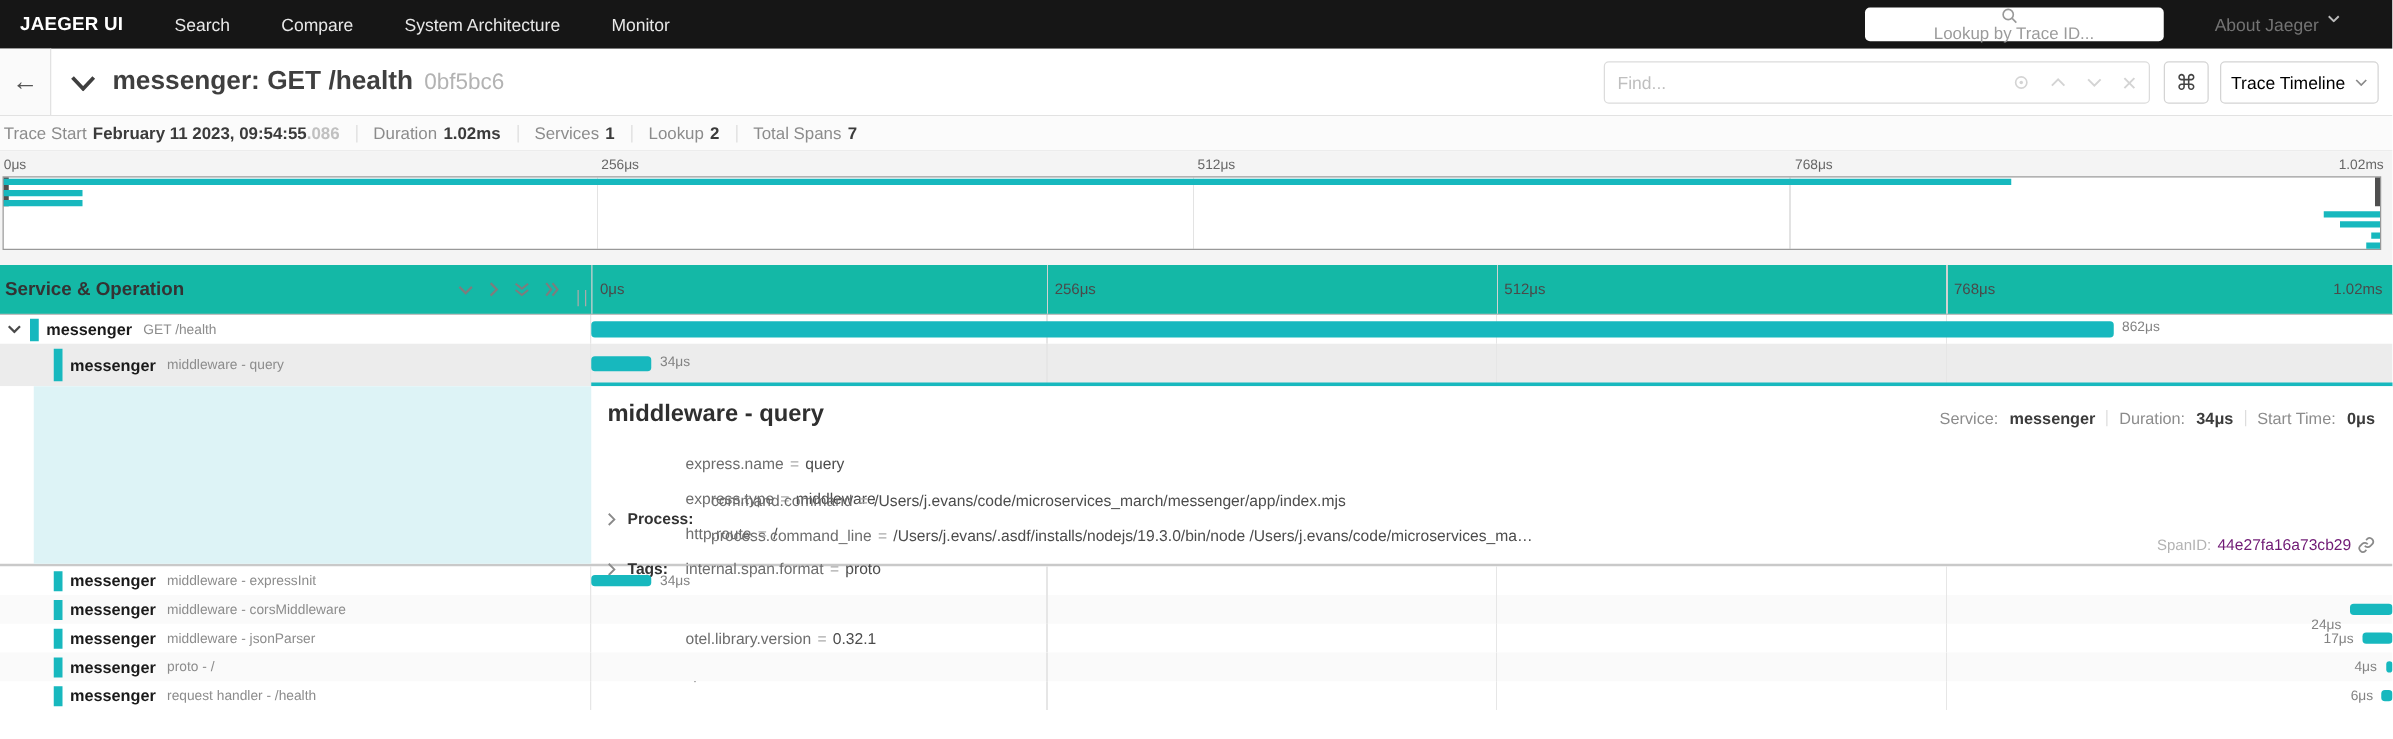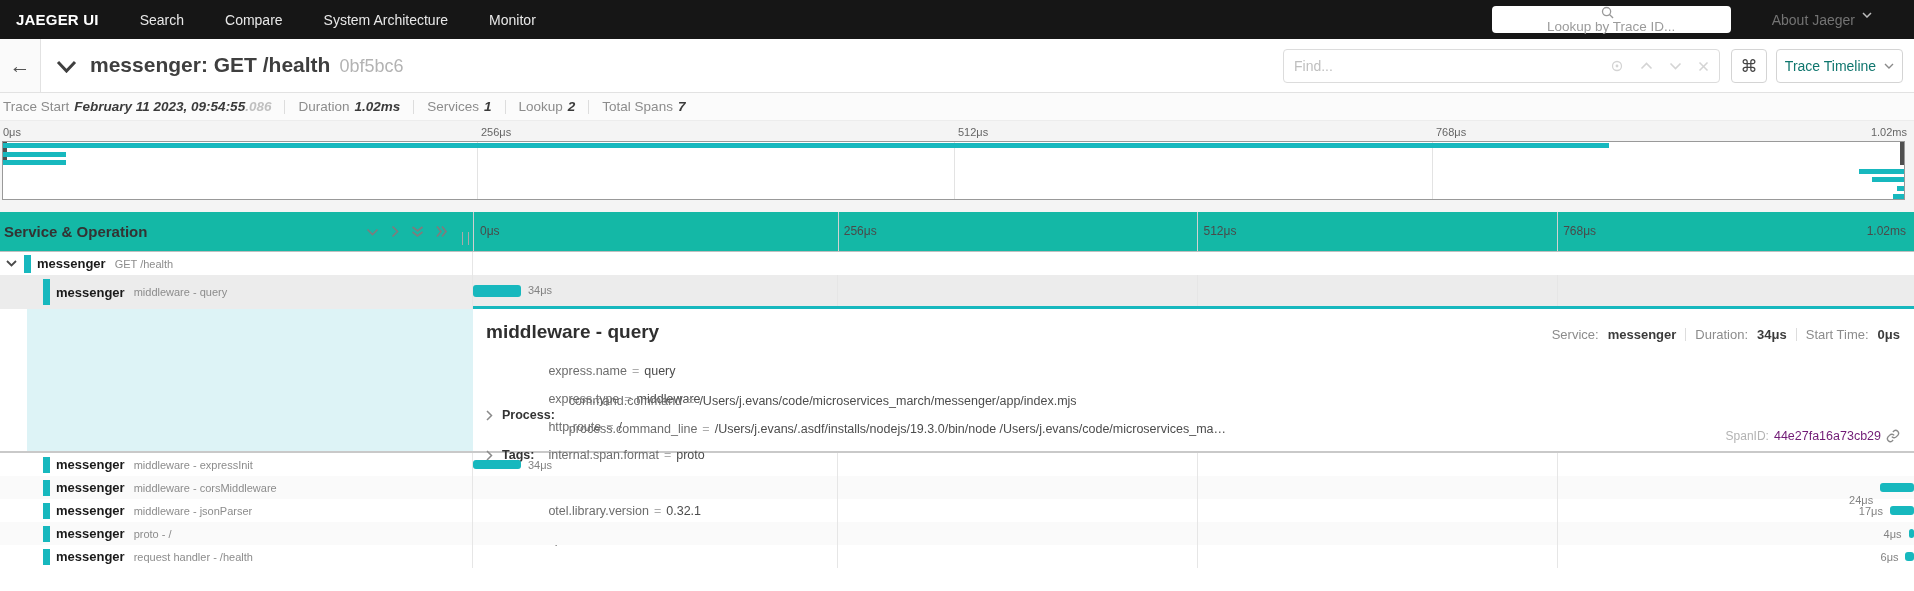--- a/index.html
+++ b/index.html
@@ -21,25 +21,25 @@
   
   .thead { position:absolute; left:0; top:39px; width:1914px; height:54px; background:#fff; border-bottom:1px solid #e2e2e2; }
   .back-btn { position:absolute; left:0; top:0; width:41px; height:53px; background:#fafafa; border-right:1px solid #e2e2e2; display:flex; align-items:center; justify-content:center; color:#555; font-size:21px; cursor:pointer; }
   .title-chevron { position:absolute; left:56px; top:21px; }
   .trace-title { position:absolute; left:90px; top:14px; font-size:21px; font-weight:bold; color:#3f3f3f; white-space:nowrap; }
   .trace-id { color:#b3b3b3; font-weight:normal; font-size:18px; margin-left:9px; }
   .find-box { position:absolute; left:1283px; top:10px; width:437px; height:34px; border:1px solid #dcdcdc; border-radius:4px; background:#fff; display:flex; align-items:center; padding:0 10px; }
   .find-ph { color:#bfbfbf; font-size:14px; flex:1; }
   .find-icons { display:flex; align-items:center; gap:16px; }
   .cmd-btn { position:absolute; left:1731px; top:10px; width:36px; height:34px; border:1px solid #d4d4d4; border-radius:4px; background:#fff; color:#444; font-size:17px; display:flex; align-items:center; justify-content:center; cursor:pointer; }
-  .view-btn { position:absolute; left:1776px; top:10px; width:127px; height:34px; border:1px solid #d4d4d4; border-radius:4px; background:#fff; color:#0f766e; font-size:14px; display:flex; align-items:center; justify-content:center; gap:8px; cursor:pointer; }
+  .view-btn { position:absolute; left:1776px; top:10px; width:127px; height:34px; border:1px solid #d4d4d4; border-radius:4px; background:#fff; color:#000000; font-size:14px; display:flex; align-items:center; justify-content:center; gap:8px; cursor:pointer; }
 
   
   .summary { position:absolute; left:0; top:93px; width:1914px; height:28px; background:#fbfbfb; border-bottom:1px solid #ececec; display:flex; align-items:center; font-size:13.5px; color:#8c8c8c; padding-left:3px; }
-  .summary b { color:#3b3b3b; margin-left:5px; font-weight:bold;font-style:italic; }
+  .summary b { color:#3b3b3b; margin-left:5px; font-weight:bold; }
   .summary .frac { color:#c0c0c0; }
   .sum-sep { width:1px; height:14px; background:#ddd; margin:0 13px; }
 
   
   .mini { position:absolute; left:0; top:121px; width:1914px; height:91px; background:#f4f4f4; }
   .mini-ticks { position:absolute; left:0; top:5px; width:1914px; height:15px; font-size:11px; color:#666; }
   .mini-ticks span { position:absolute; top:0; white-space:nowrap; }
   .mini-canvas { position:absolute; left:2px; top:20px; width:1903px; height:59px; background:#fff; border:1px solid #999;
      background-image:linear-gradient(90deg, transparent calc(25.0% - 1px), #e3e3e3 calc(25.0% - 1px), #e3e3e3 25.0%, transparent 25.0%, transparent calc(50.1% - 1px), #e3e3e3 calc(50.1% - 1px), #e3e3e3 50.1%, transparent 50.1%, transparent calc(75.2% - 1px), #e3e3e3 calc(75.2% - 1px), #e3e3e3 75.2%, transparent 75.2%); }
   .mini-bar { position:absolute; height:5px; background:#17b8be; min-width:4px; }
@@ -255,20 +255,24 @@
       <div class="name-cell">
         <span class="expander icon">
           <svg width="11" height="7" viewBox="0 0 11 7">
               <polyline points="1,1 5.5,5.5 10,1" fill="none" stroke="#4a4a4a" stroke-width="1.8"></polyline>
             </svg>
         </span>
         <span class="svc-block" style="height:18px"></span>
         <span class="svc-name">messenger</span>
         <span class="op-name">GET /health</span>
       </div>
+      <div class="tl-cell gridbg-light">
+          <div class="bar" style="left: 0%; width: 84.5%; top: 5px; height: 13px;"></div>
+          <span class="bar-label" style="top: 4px; left: calc(84.5% + 7px);">862μs</span>
+        </div>
     </div>
 
     <div class="row r-sel">
       <div class="name-cell">
         <span class="svc-block" style="height:26px;margin-left:43px"></span>
         <span class="svc-name">messenger</span>
         <span class="op-name">middleware - query</span>
       </div>
       <div class="tl-cell gridbg-light">
           <div class="bar" style="left: 0%; width: 3.33%; top: 10px; height: 12px;"></div>

